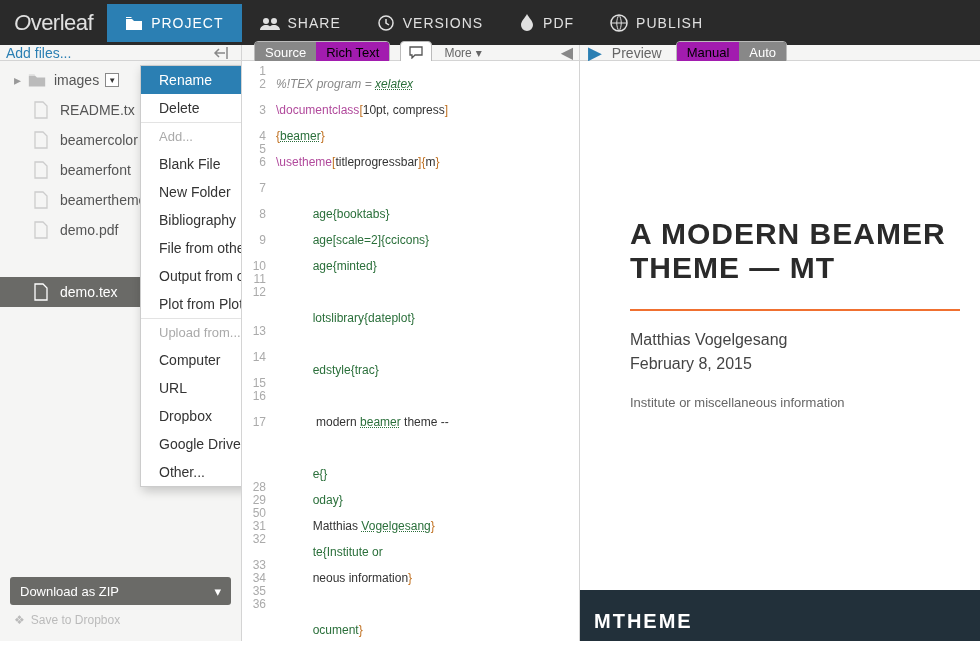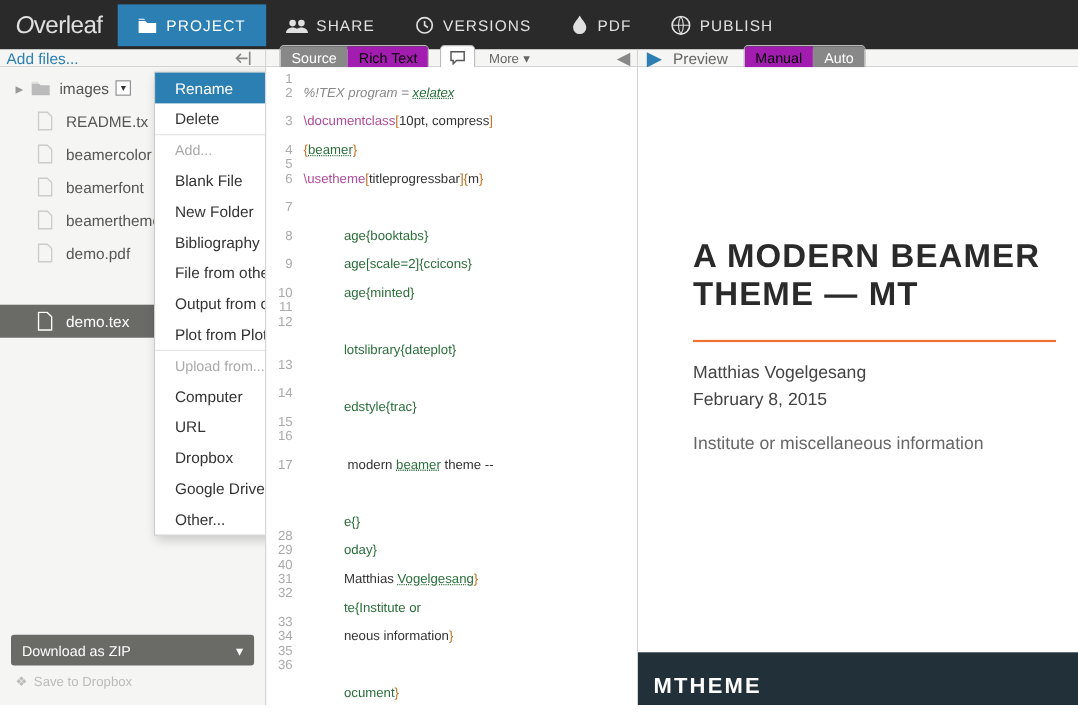--- a/index.html
+++ b/index.html
@@ -69,21 +69,21 @@
 .c-comment { color: #888; font-style: italic; }
 .c-link { color: #2a6f3a; text-decoration: underline dotted; }
 
 
 .preview { flex: 1; background: #fff; overflow: hidden; padding: 16px 0 0 0; color: #333; }
 .slide1 { padding: 140px 0 0 50px; }
 .slide1 h1 { font-size: 30px; font-weight: 700; letter-spacing: 1px; color: #2a2a2a; }
 .slide1 .rule { border-top: 2px solid #f07030; width: 330px; margin: 24px 0 20px 0; }
 .slide1 .author { font-size: 16px; color: #444; }
 .slide1 .date { font-size: 16px; color: #444; margin-top: 6px; }
-.slide1 .inst { font-size: 16px; color: #666; margin-top: 22px; }
+.slide1 .inst { font-size: 13px; color: #666; margin-top: 22px; }
 .slide2-head { margin-top: 180px; background: #22303a; color: #fff; padding: 20px 30px 20px 14px; font-size: 20px; letter-spacing: 2px; font-weight: 600; }
 .slide2-foot { height: 24px; background: #fff; border-top: 1px solid #eee; }
 
 svg { display: block; }
 </style>
 </head>
 <body>
 
 <div class="topbar">
   <div class="logo">
@@ -298,21 +298,21 @@
         <div>15</div>
         <div>16</div>
         <div></div>
         <div>17</div>
         <div></div>
         <div></div>
         <div></div>
         <div></div>
         <div>28</div>
         <div>29</div>
-        <div>40</div>
+        <div>50</div>
         <div>31</div>
         <div>32</div>
         <div></div>
         <div>33</div>
         <div>34</div>
         <div>35</div>
         <div>36</div>
       </div>
     <div class="code">
 <span class="ln"><span class="c-comment"><span>%!TEX program = </span><span class="c-link">xelatex</span></span></span>

